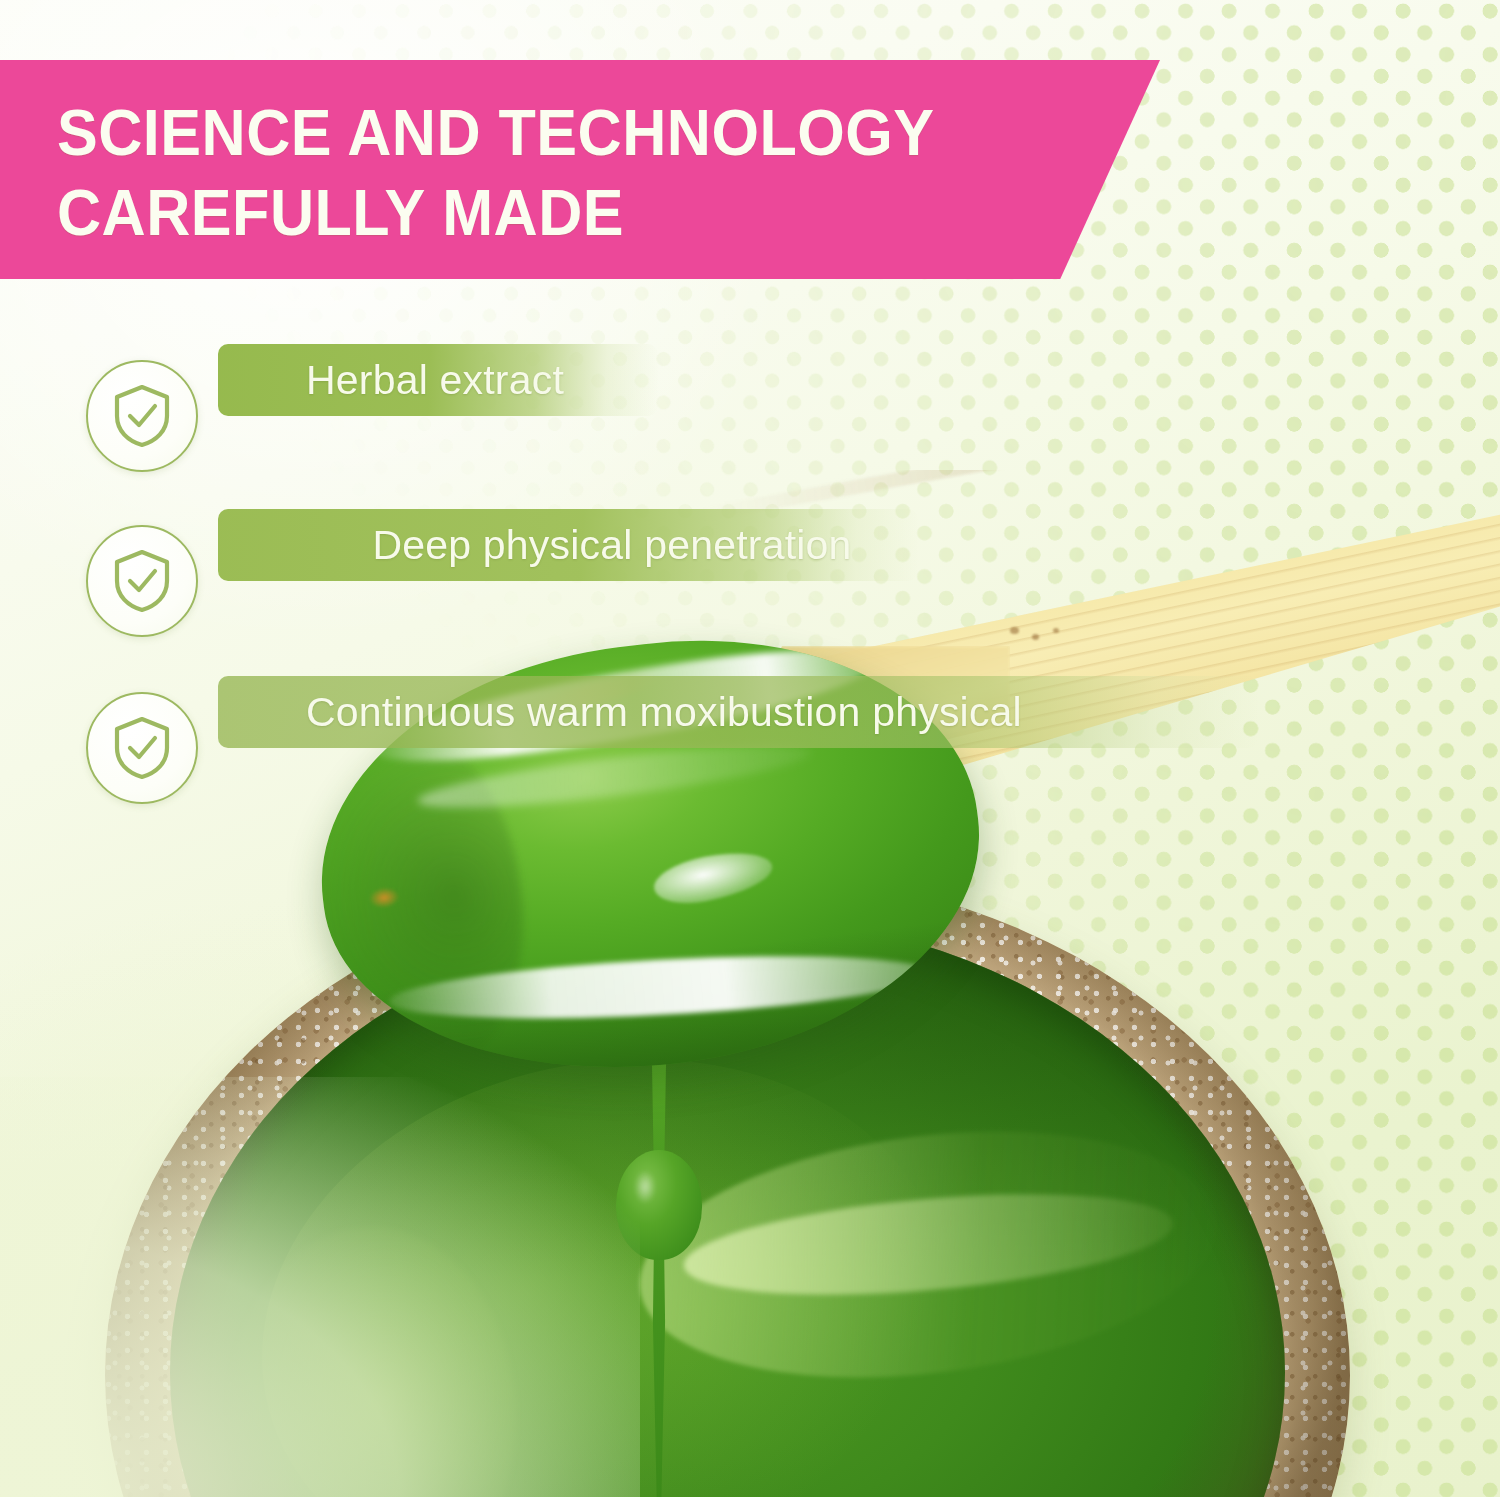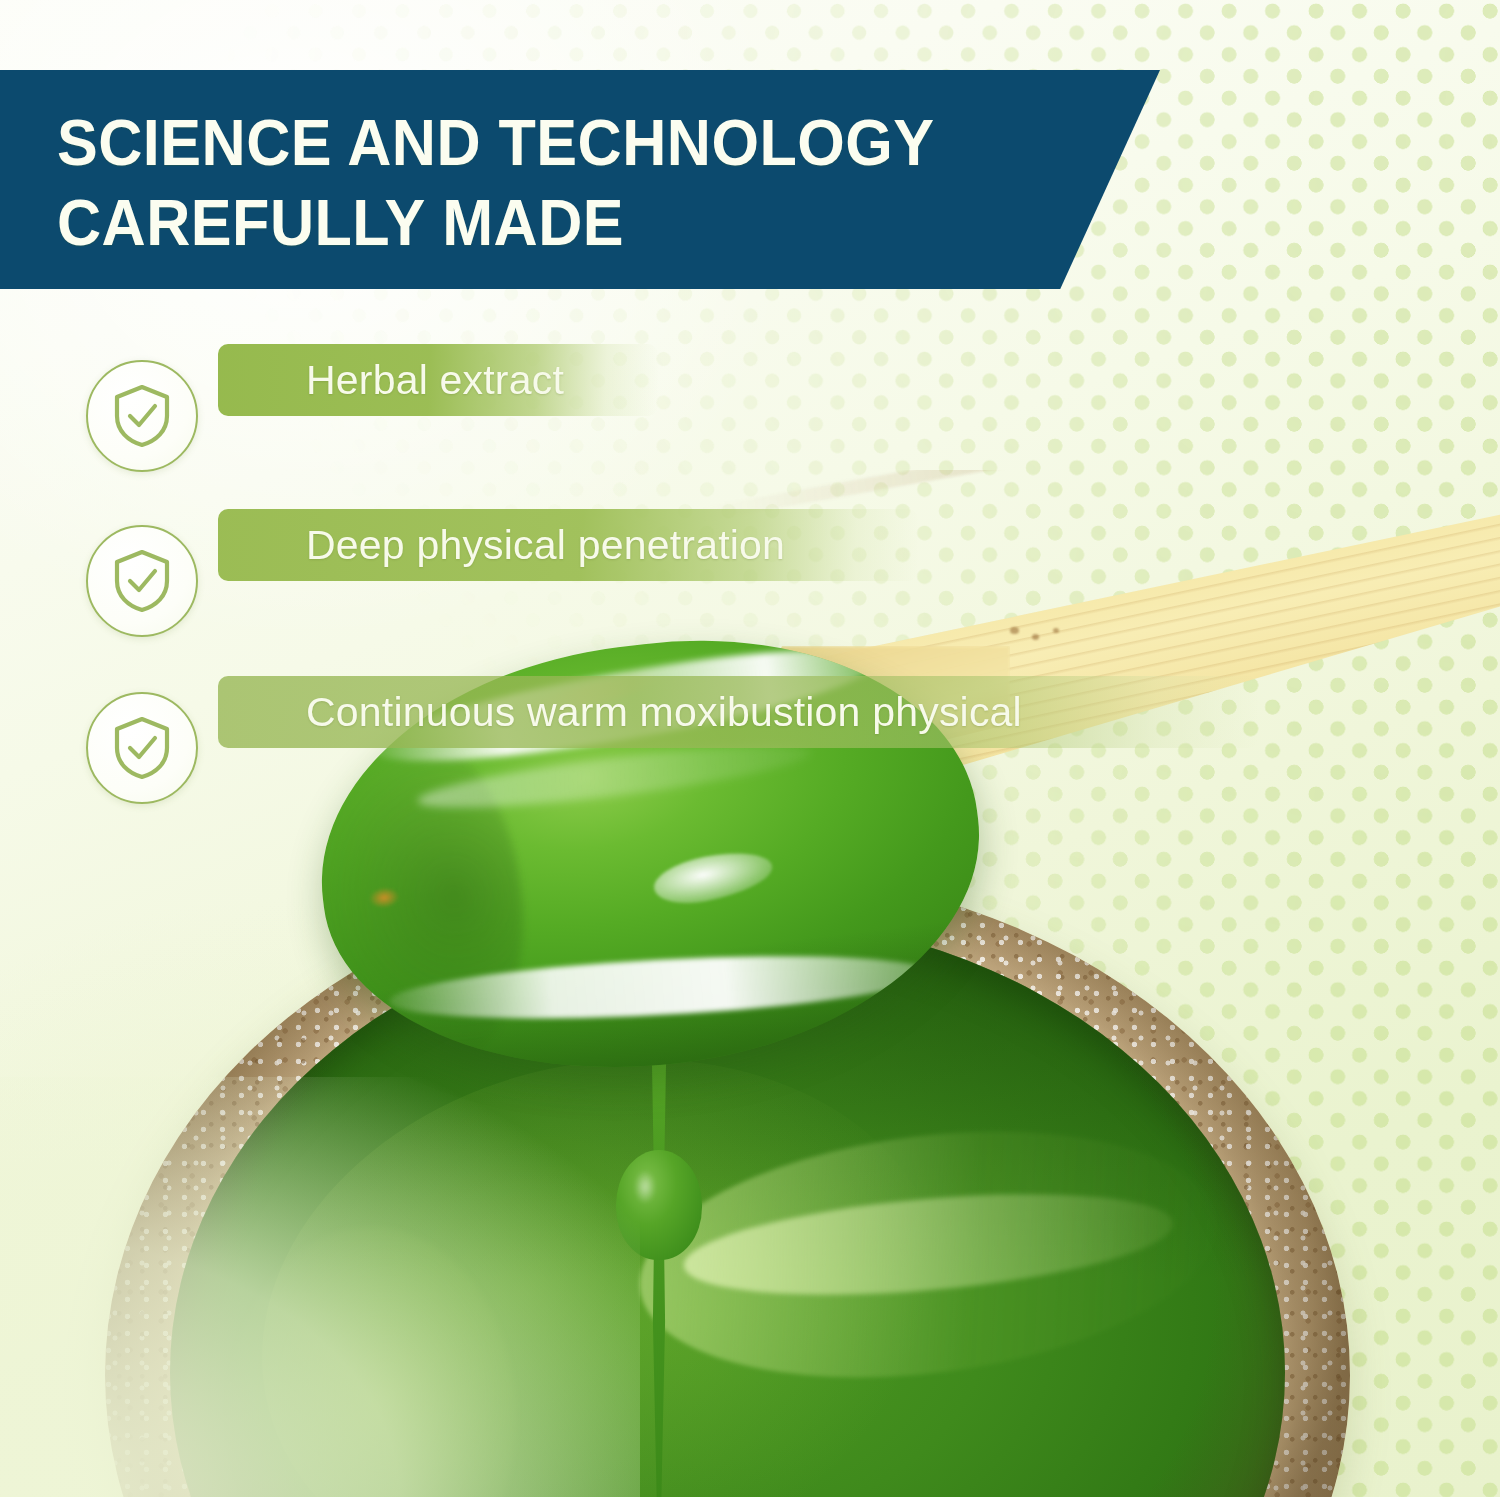--- a/index.html
+++ b/index.html
@@ -79,24 +79,24 @@
     background-position: 0 0, 21.7px 21.7px;
     -webkit-mask-image: radial-gradient(140% 90% at 118% 8%, rgba(0,0,0,.95) 0%, rgba(0,0,0,.35) 48%, rgba(0,0,0,0) 74%);
     mask-image: radial-gradient(140% 90% at 118% 8%, rgba(0,0,0,.95) 0%, rgba(0,0,0,.35) 48%, rgba(0,0,0,0) 74%);
     opacity: .85;
   }
 
   
   .banner {
     position: absolute;
     left: 0;
-    top: 70px;
+    top: 60px;
     width: 1160px;
     height: 219px;
-    background: #0c4a6e;
+    background: #ec4899;
     clip-path: polygon(0 0, 100% 0, 91.4% 100%, 0 100%);
     box-sizing: border-box;
     padding: 33px 0 0 57px;
   }
   .banner-title {
     margin: 0;
     color: #fbfdf0;
     font-family: "Liberation Sans", sans-serif;
     font-weight: bold;
     font-size: 64px;
@@ -431,20 +431,21 @@
       rgba(230,240,205,0) 100%);
   }
   .pill.p2 {
     width: 700px;
     background: linear-gradient(92deg,
       rgba(150,185,76,.95) 0%,
       rgba(155,189,82,.93) 52%,
       rgba(176,203,113,.68) 76%,
       rgba(208,225,165,.26) 91%,
       rgba(232,241,208,0) 100%);
+    justify-content: center;
   }
   .pill.p3 {
     width: 1040px;
     background: linear-gradient(92deg,
       rgba(150,182,82,.78) 0%,
       rgba(154,185,88,.74) 50%,
       rgba(172,198,112,.58) 74%,
       rgba(205,221,163,.26) 90%,
       rgba(231,240,208,0) 100%);
   }

